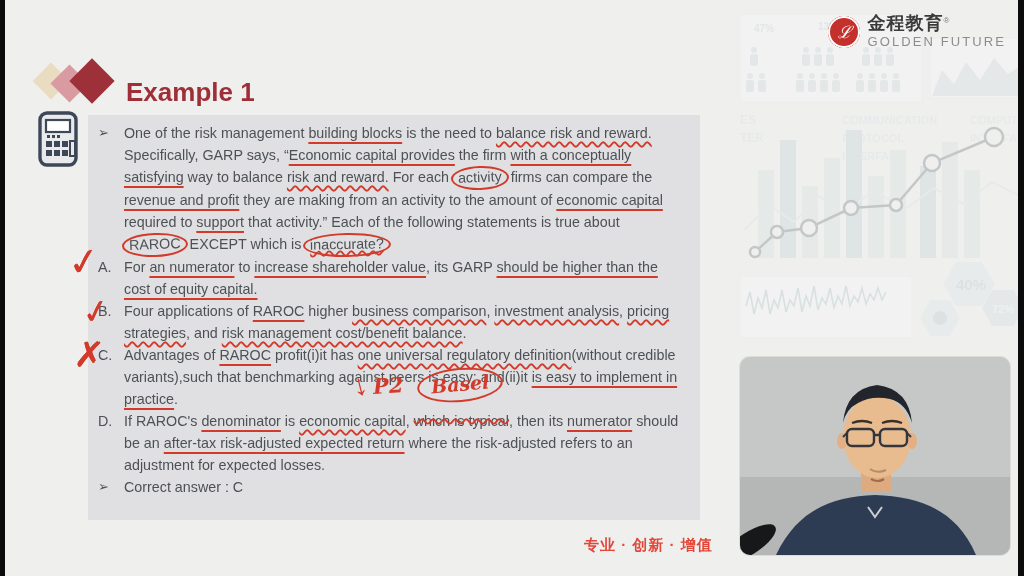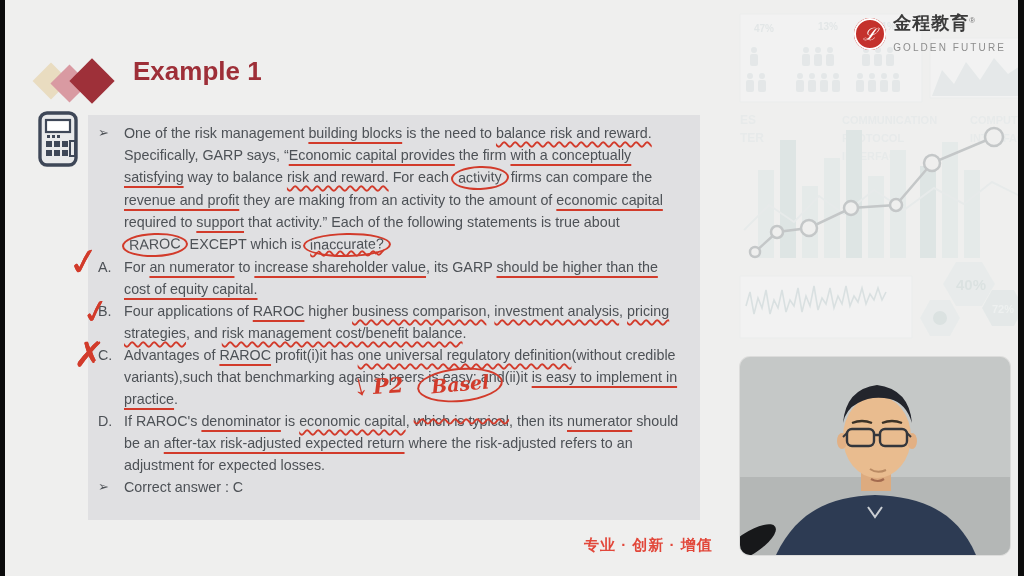--- a/index.html
+++ b/index.html
@@ -16,24 +16,24 @@
   .bg-info{position:absolute;left:724px;top:0;width:300px;height:352px;opacity:.6;z-index:0;}
 
   
   .logo{position:absolute;right:18px;top:14px;display:flex;align-items:center;gap:7px;z-index:5;}
   .seal{width:32px;height:32px;border-radius:50%;background:#c4312c;color:#fff;
         display:flex;align-items:center;justify-content:center;
         font-family:"DejaVu Serif",serif;font-style:italic;font-size:17px;
         box-shadow:inset 0 0 0 2px #fff, inset 0 0 0 4px #c4312c;}
   .brand-cn{font-size:18px;font-weight:bold;color:#3b3b3b;letter-spacing:1px;line-height:1;}
   .brand-reg{font-size:8px;color:#777;vertical-align:super;}
-  .brand-en{font-size:10px;color:#8d8d8d;letter-spacing:2.1px;margin-top:9px;}
-
-  
-  .title-row{position:absolute;left:34px;top:56px;height:52px;display:flex;align-items:flex-start;z-index:2;gap:7px;}
+  .brand-en{font-size:13px;color:#8d8d8d;letter-spacing:2.1px;margin-top:1px;}
+
+  
+  .title-row{position:absolute;left:34px;top:56px;height:52px;display:flex;align-items:flex-end;z-index:2;}
   .diamonds{position:relative;width:86px;height:52px;}
   .dia{position:absolute;transform:rotate(45deg);}
   .dia.d1{left:4px;top:12px;width:26px;height:26px;background:#e9dcc0;}
   .dia.d2{left:22px;top:14px;width:27px;height:27px;background:#d99aa2;}
   .dia.d3{left:42px;top:9px;width:32px;height:32px;background:#9e3039;}
   .title-text{font-size:26px;font-weight:bold;color:var(--titlered);margin-left:6px;}
 
   
   .calc{position:absolute;left:36px;top:110px;z-index:2;}
 

